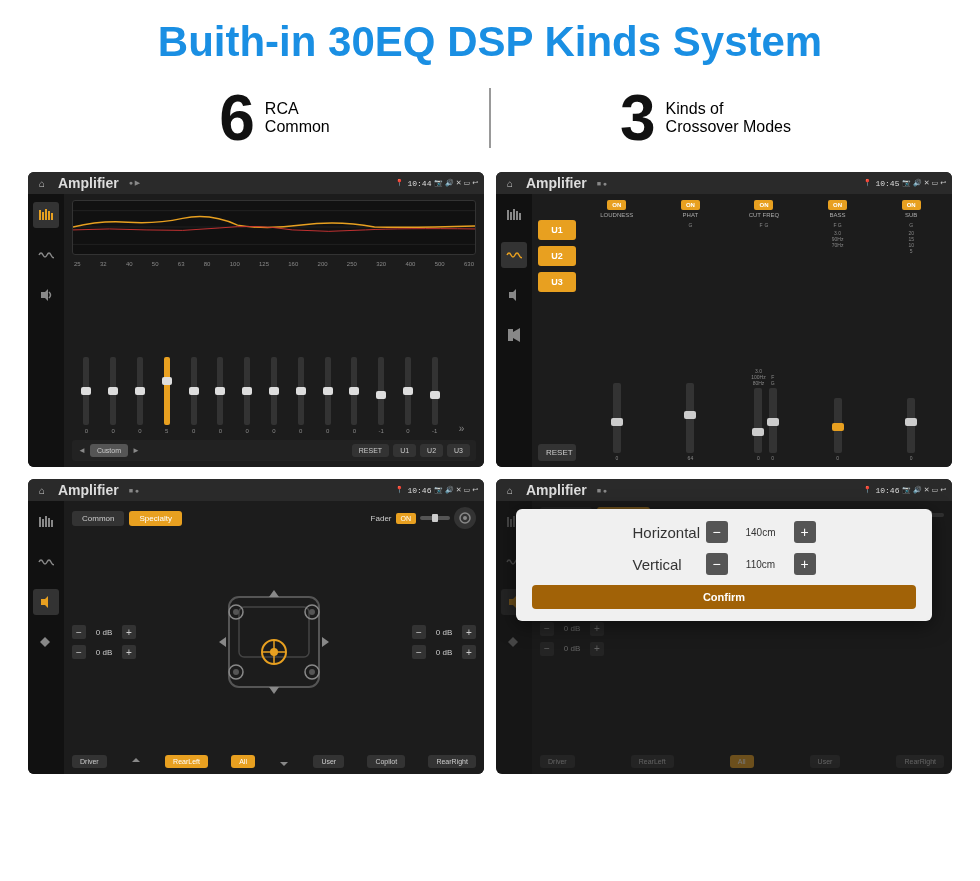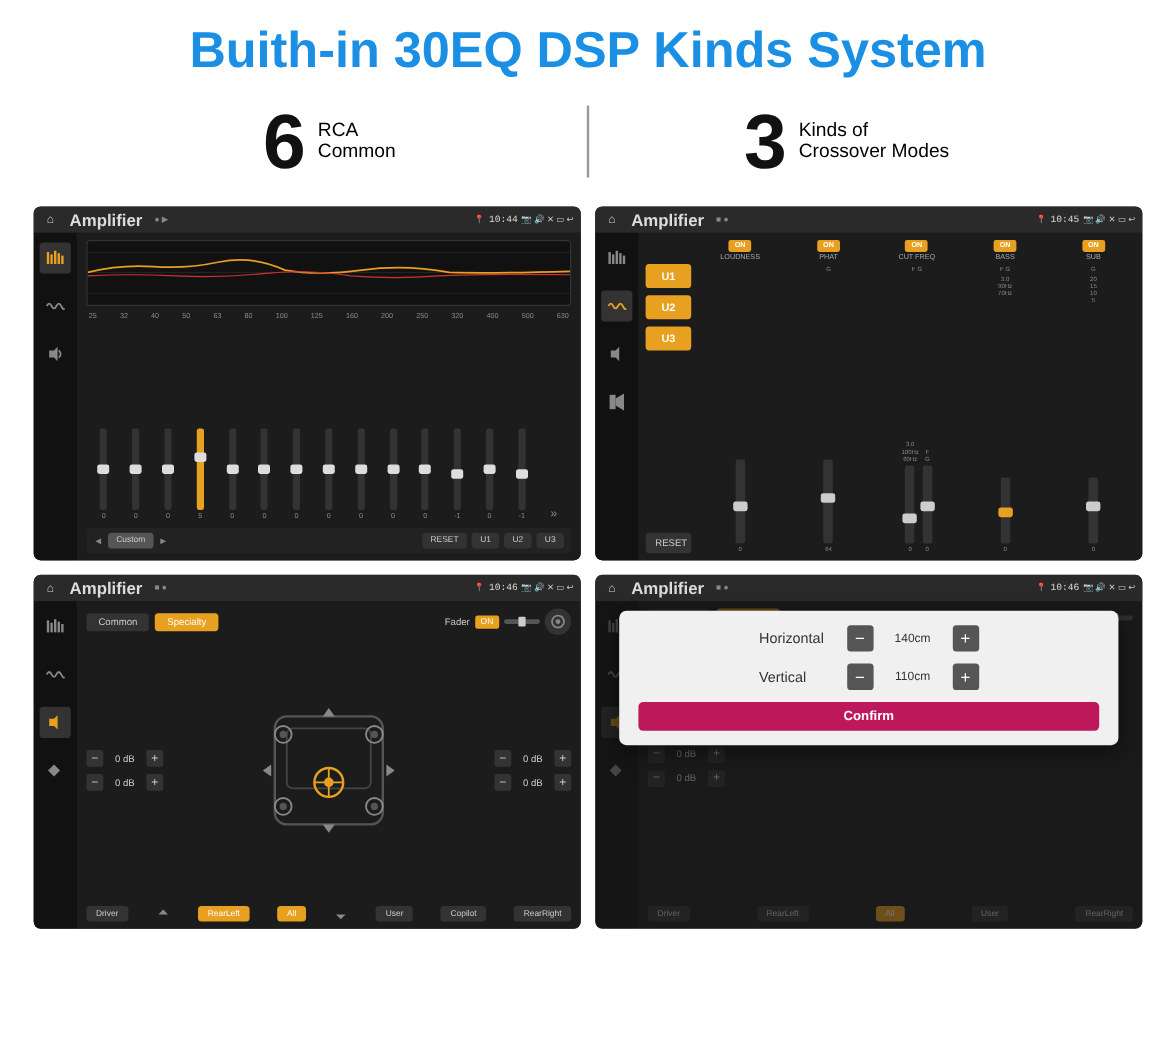--- a/index.html
+++ b/index.html
@@ -364,21 +364,21 @@
       text-align: center;
     }
     .dist-row {
       display: flex;
       align-items: center;
       justify-content: center;
       gap: 8px;
       margin-bottom: 10px;
     }
     .dist-label {
-      font-size: 12px;
+      font-size: 15px;
       color: #333;
       width: 65px;
     }
     .dist-minus {
       width: 22px;
       height: 22px;
       background: #555;
       color: #fff;
       display: flex;
       align-items: center;
@@ -397,21 +397,21 @@
       height: 22px;
       background: #555;
       color: #fff;
       display: flex;
       align-items: center;
       justify-content: center;
       border-radius: 3px;
       font-size: 14px;
     }
     .dist-confirm-btn {
-      background: #be185d;
+      background: #a16207;
       color: #fff;
       font-size: 11px;
       padding: 6px 24px;
       border-radius: 4px;
       text-align: center;
       margin: 0 auto 0;
       display: block;
       font-weight: bold;
     }
   </style>

